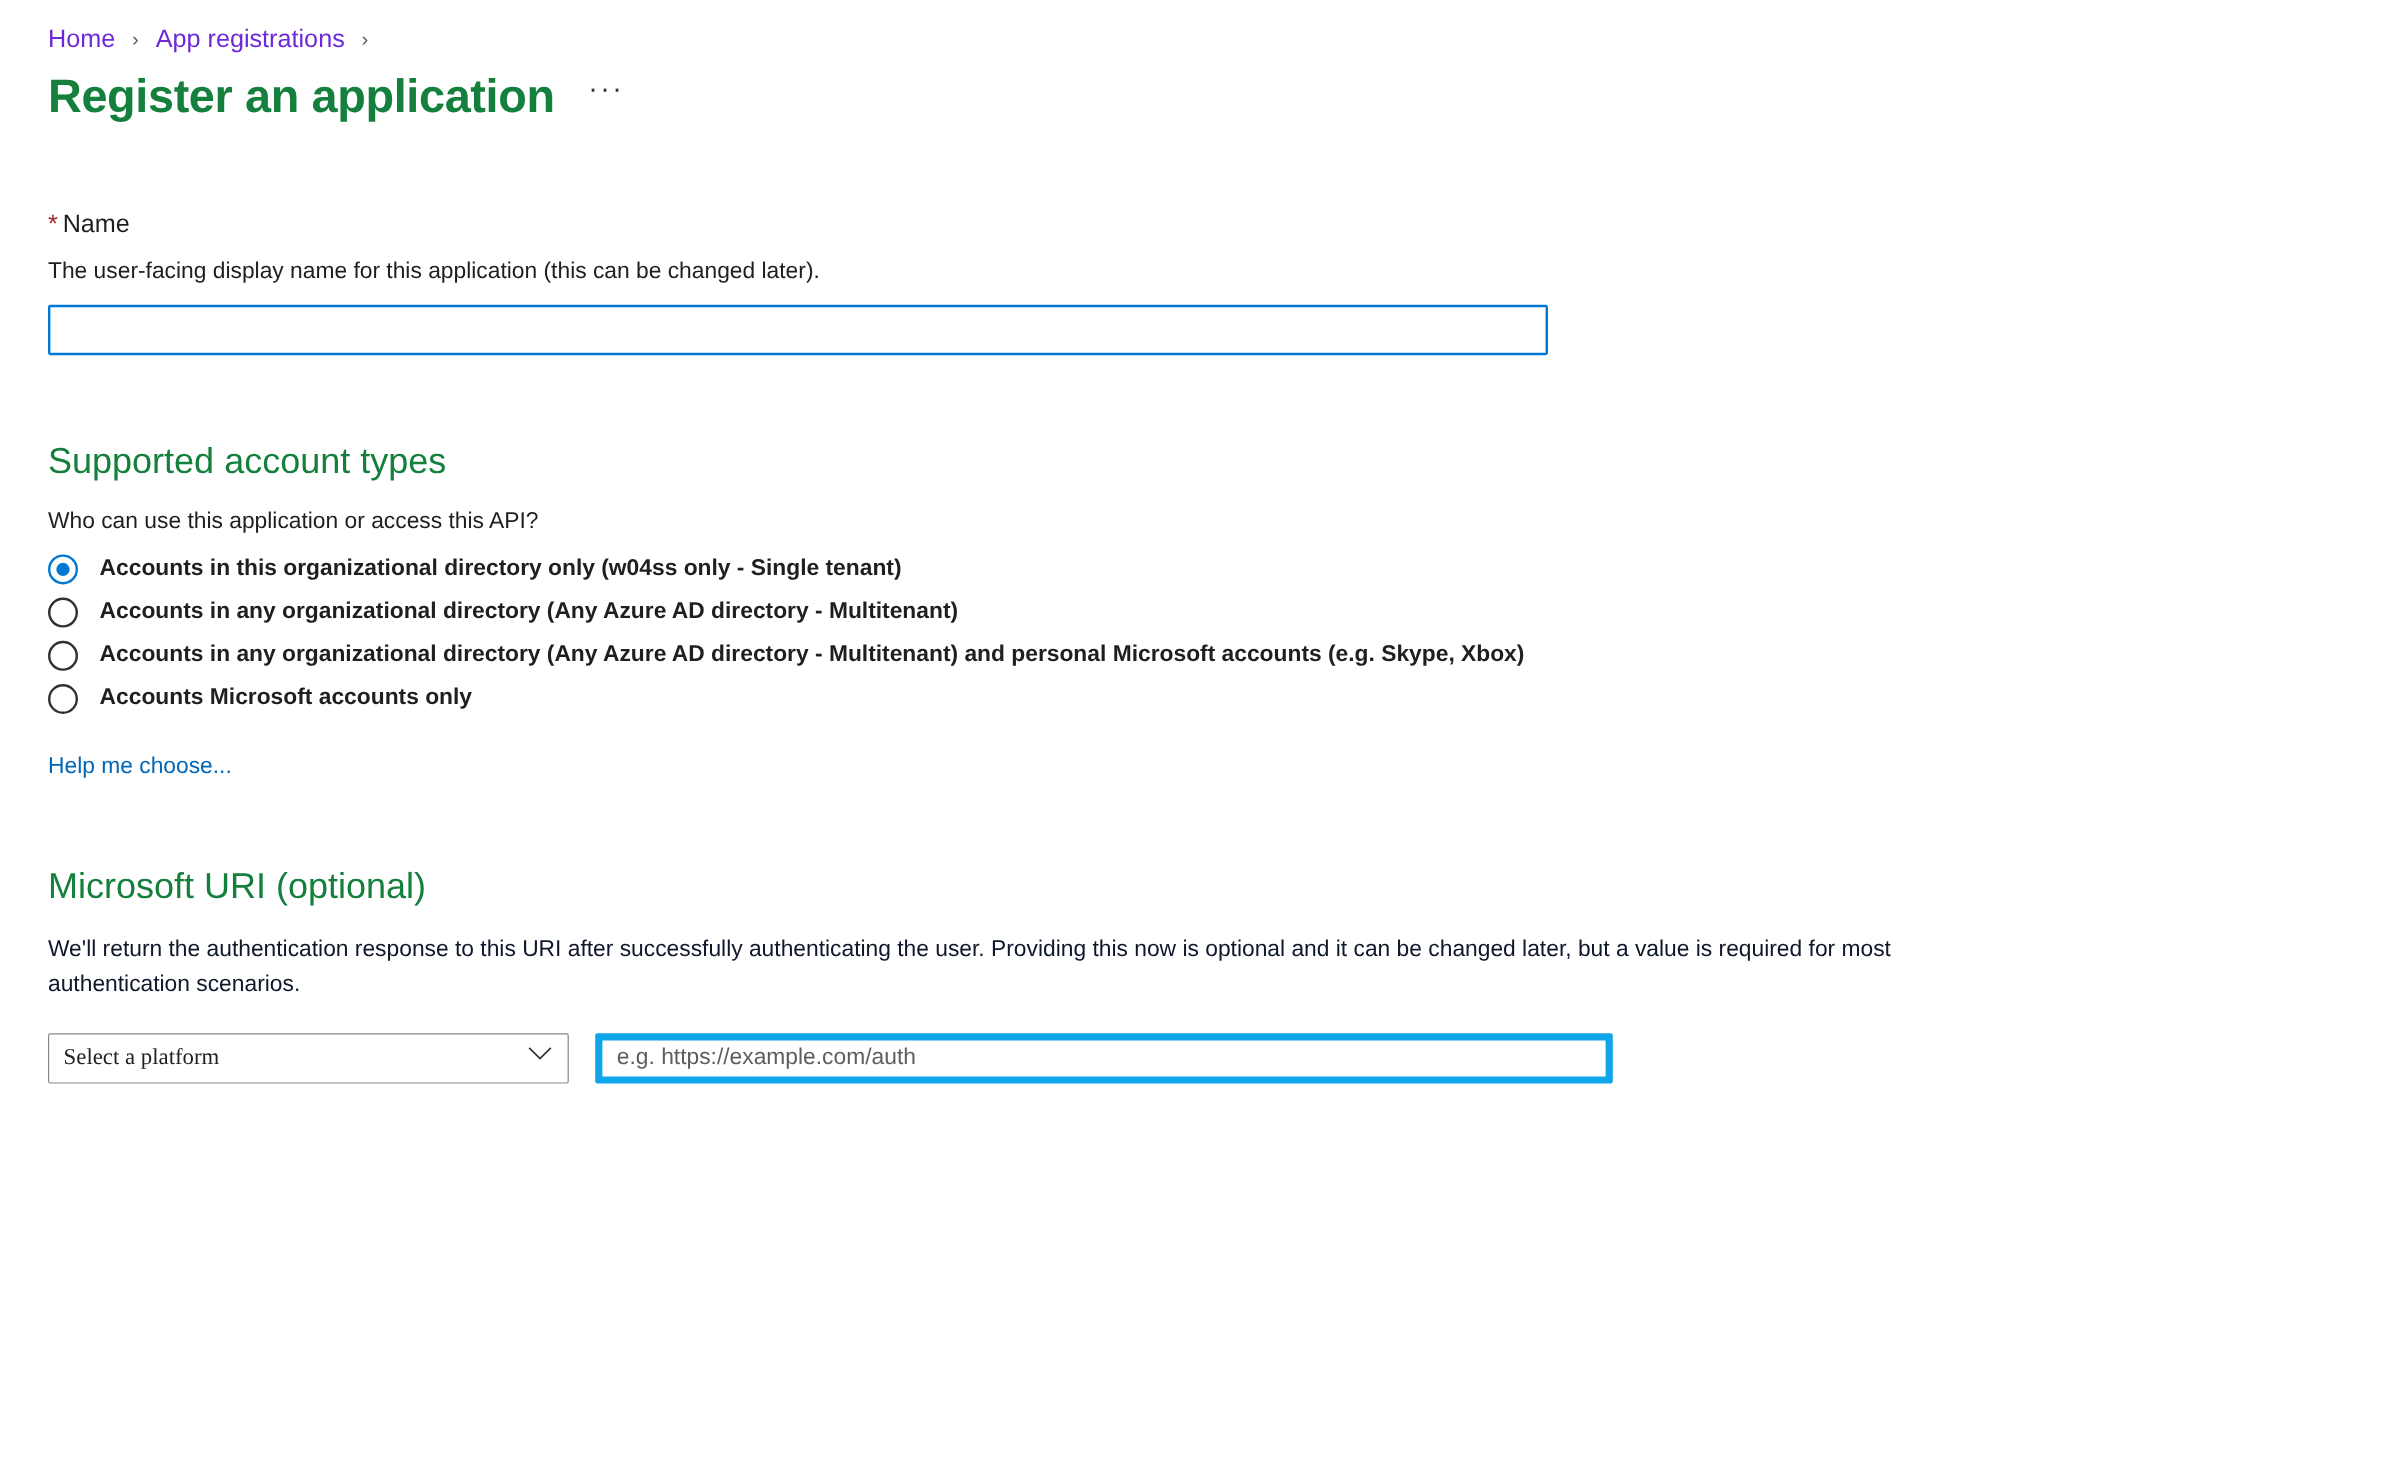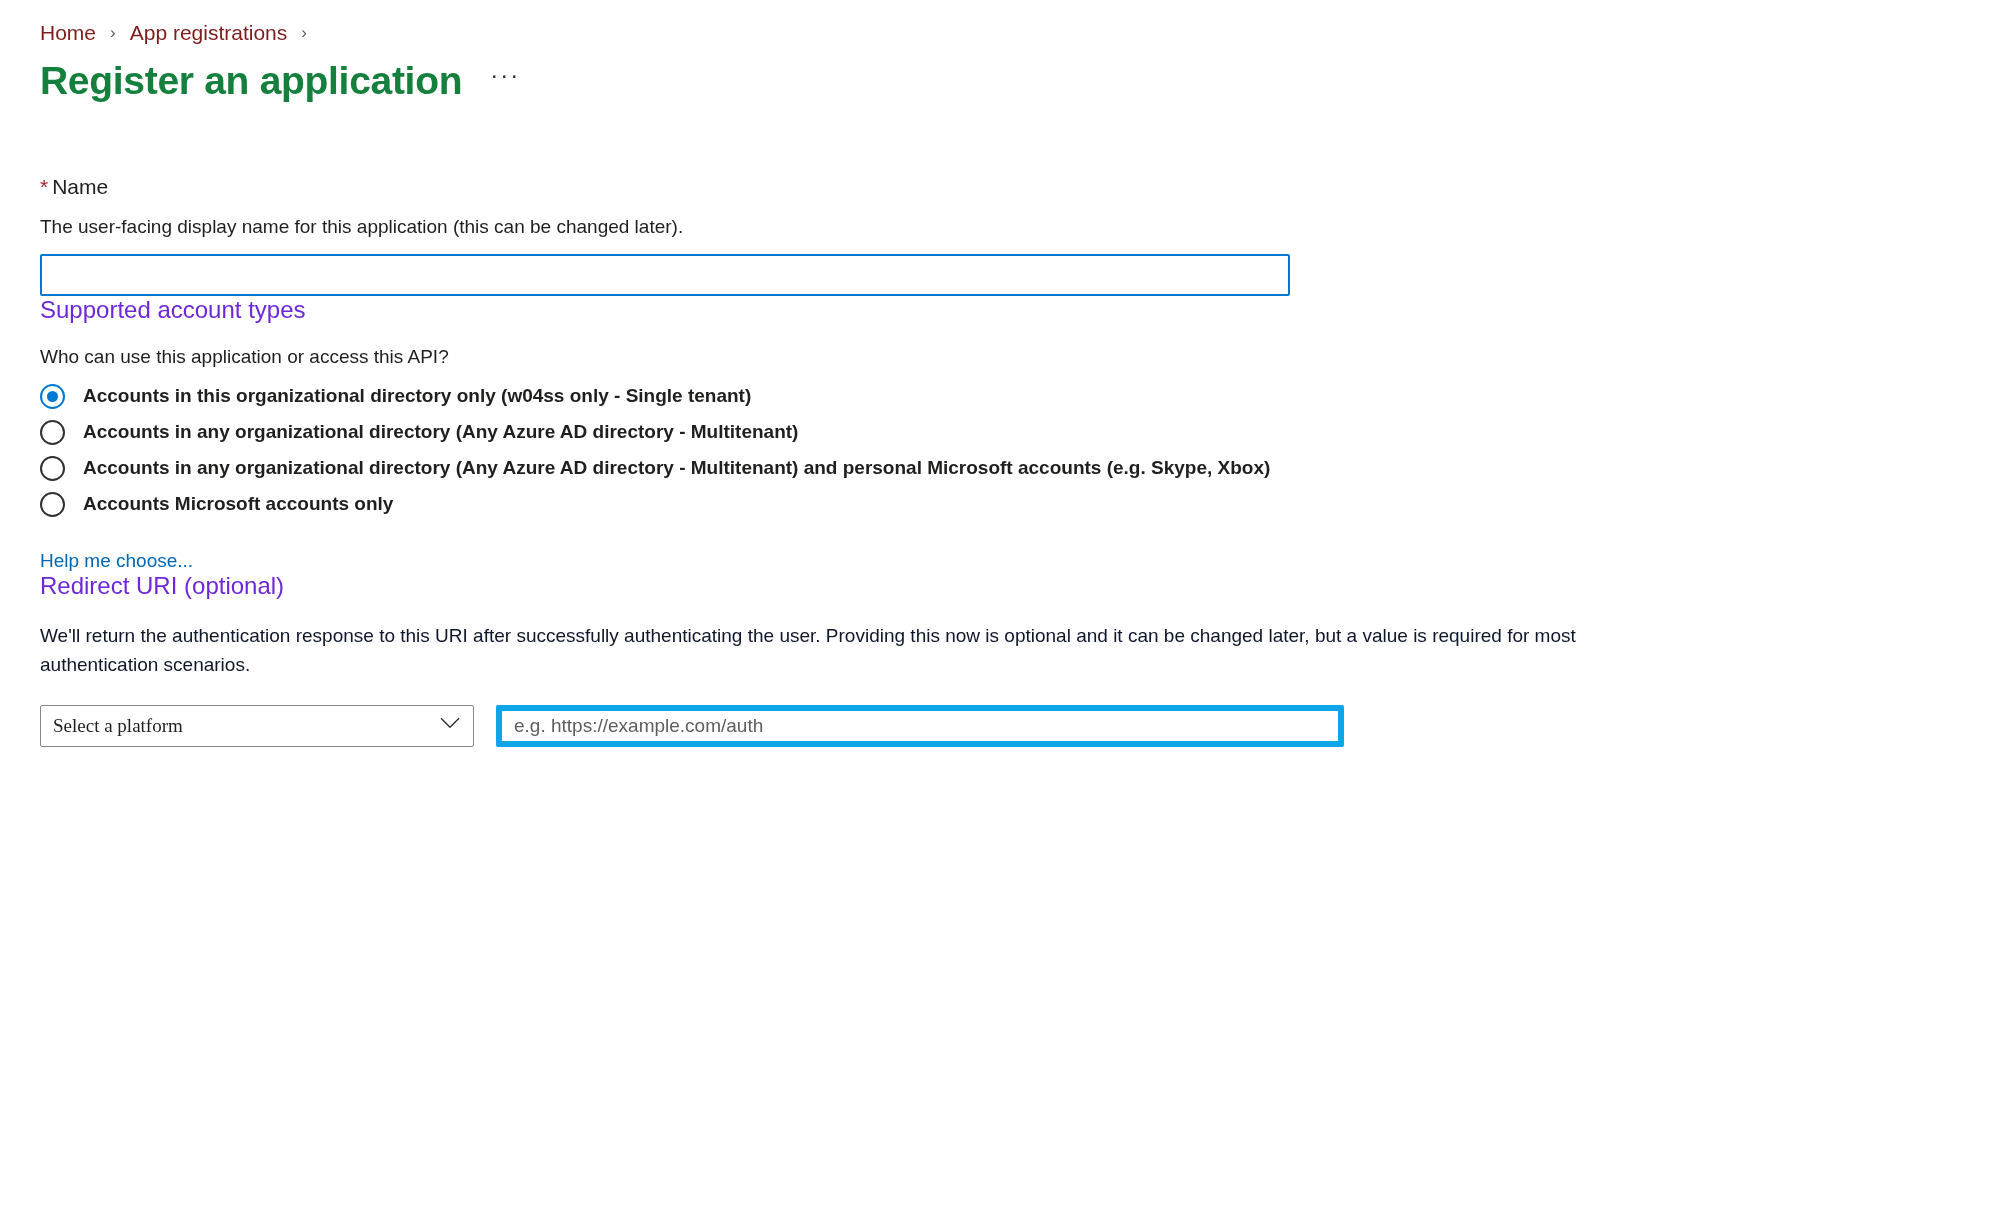--- a/index.html
+++ b/index.html
@@ -21,21 +21,21 @@
 
   
   .breadcrumb {
     display: flex;
     align-items: center;
     height: 30px;
     font-size: 21px;
     margin-bottom: 4px;
   }
   .breadcrumb a {
-    color: #7f1d1d;
+    color: #6d28d9;
     text-decoration: none;
     cursor: pointer;
   }
   .crumb-sep {
     color: #605e5c;
     margin: 0 14px;
     font-size: 17px;
     display: inline-block;
   }
 
@@ -94,23 +94,24 @@
     border-radius: 2px;
     padding: 4px 10px;
     font-size: 19px;
     font-family: "Liberation Sans", sans-serif;
     color: #201f1e;
     outline: none;
     background: #ffffff;
   }
 
   .section-head {
-    font-size: 24px;
+    font-size: 30px;
     font-weight: 400;
-    color: #6d28d9;
+    color: #15803d;
+    margin-top: 72px;
     margin-bottom: 22px;
   }
   .section-sub {
     font-size: 19px;
     color: #201f1e;
     margin-bottom: 16px;
   }
 
   
   .radio-group { margin-top: 4px; }
@@ -261,21 +262,21 @@
       </div>
       <div class="radio-row">
         <span class="radio"></span>
         <span class="radio-label">Accounts Microsoft accounts only</span>
       </div>
     </div>
 
     <a class="link">Help me choose...</a>
 
     
-    <div class="section-head">Redirect URI (optional)</div>
+    <div class="section-head">Microsoft URI (optional)</div>
     <div class="desc-block">We'll return the authentication response to this URI after successfully authenticating the user. Providing this now is optional and it can be changed later, but a value is required for most authentication scenarios.</div>
 
     <div class="redirect-row">
       <div class="select-wrap">
         <div class="select-box">
           <span>Select a platform</span>
         </div>
         <span class="chevron">
           <svg width="20" height="12" viewBox="0 0 20 12" aria-hidden="true">
             <path d="M1 1 L10 10 L19 1" fill="none" stroke="#323130" stroke-width="1.4"></path>

